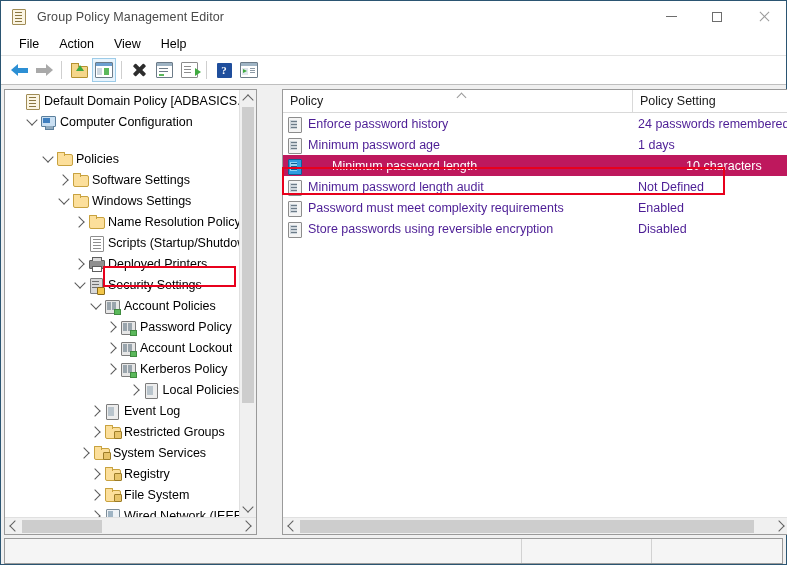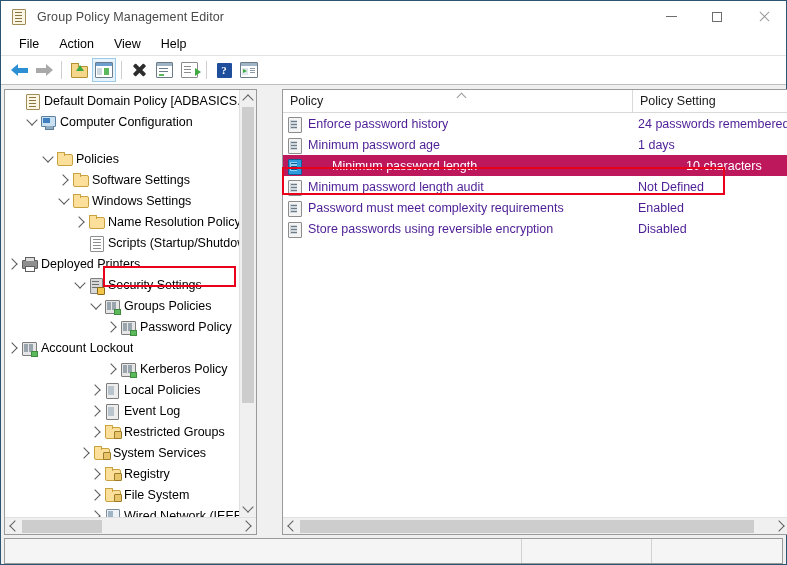--- a/index.html
+++ b/index.html
@@ -421,21 +421,21 @@
               </span>
               <span class="tlabel">Name Resolution Policy</span>
             </div>
             <div class="tnode" style="padding-left: 67px;">
               <span class="exp"></span>
               <span class="tico">
                 <span class="ico-script"></span>
               </span>
               <span class="tlabel">Scripts (Startup/Shutdow</span>
             </div>
-            <div class="tnode" style="">
+            <div class="tnode" style="padding-left: 67px;">
               <span class="exp">
                 <span class="chev right"></span>
               </span>
               <span class="tico">
                 <span class="ico-printer"></span>
               </span>
               <span class="tlabel">Deployed Printers</span>
             </div>
             <div class="tnode" style="padding-left: 67px;">
               <span class="exp">
@@ -446,50 +446,50 @@
               </span>
               <span class="tlabel">Security Settings</span>
             </div>
             <div class="tnode" style="padding-left: 83px;">
               <span class="exp">
                 <span class="chev down"></span>
               </span>
               <span class="tico">
                 <span class="ico-racks"></span>
               </span>
-              <span class="tlabel">Groups Policies</span>
+              <span class="tlabel">Account Policies</span>
             </div>
             <div class="tnode" style="padding-left: 99px;">
               <span class="exp">
                 <span class="chev right"></span>
               </span>
               <span class="tico">
                 <span class="ico-racks"></span>
               </span>
               <span class="tlabel">Password Policy</span>
             </div>
-            <div class="tnode" style="">
+            <div class="tnode" style="padding-left: 99px;">
               <span class="exp">
                 <span class="chev right"></span>
               </span>
               <span class="tico">
                 <span class="ico-racks"></span>
               </span>
               <span class="tlabel">Account Lockout</span>
             </div>
             <div class="tnode" style="padding-left: 99px;">
               <span class="exp">
                 <span class="chev right"></span>
               </span>
               <span class="tico">
                 <span class="ico-racks"></span>
               </span>
               <span class="tlabel">Kerberos Policy</span>
             </div>
-            <div class="tnode" style="padding-left: 83px;">
+            <div class="tnode" style="padding-left: 83px; justify-content: flex-end;">
               <span class="exp">
                 <span class="chev right"></span>
               </span>
               <span class="tico">
                 <span class="ico-pol"></span>
               </span>
               <span class="tlabel">Local Policies</span>
             </div>
             <div class="tnode" style="padding-left: 83px;">
               <span class="exp">

